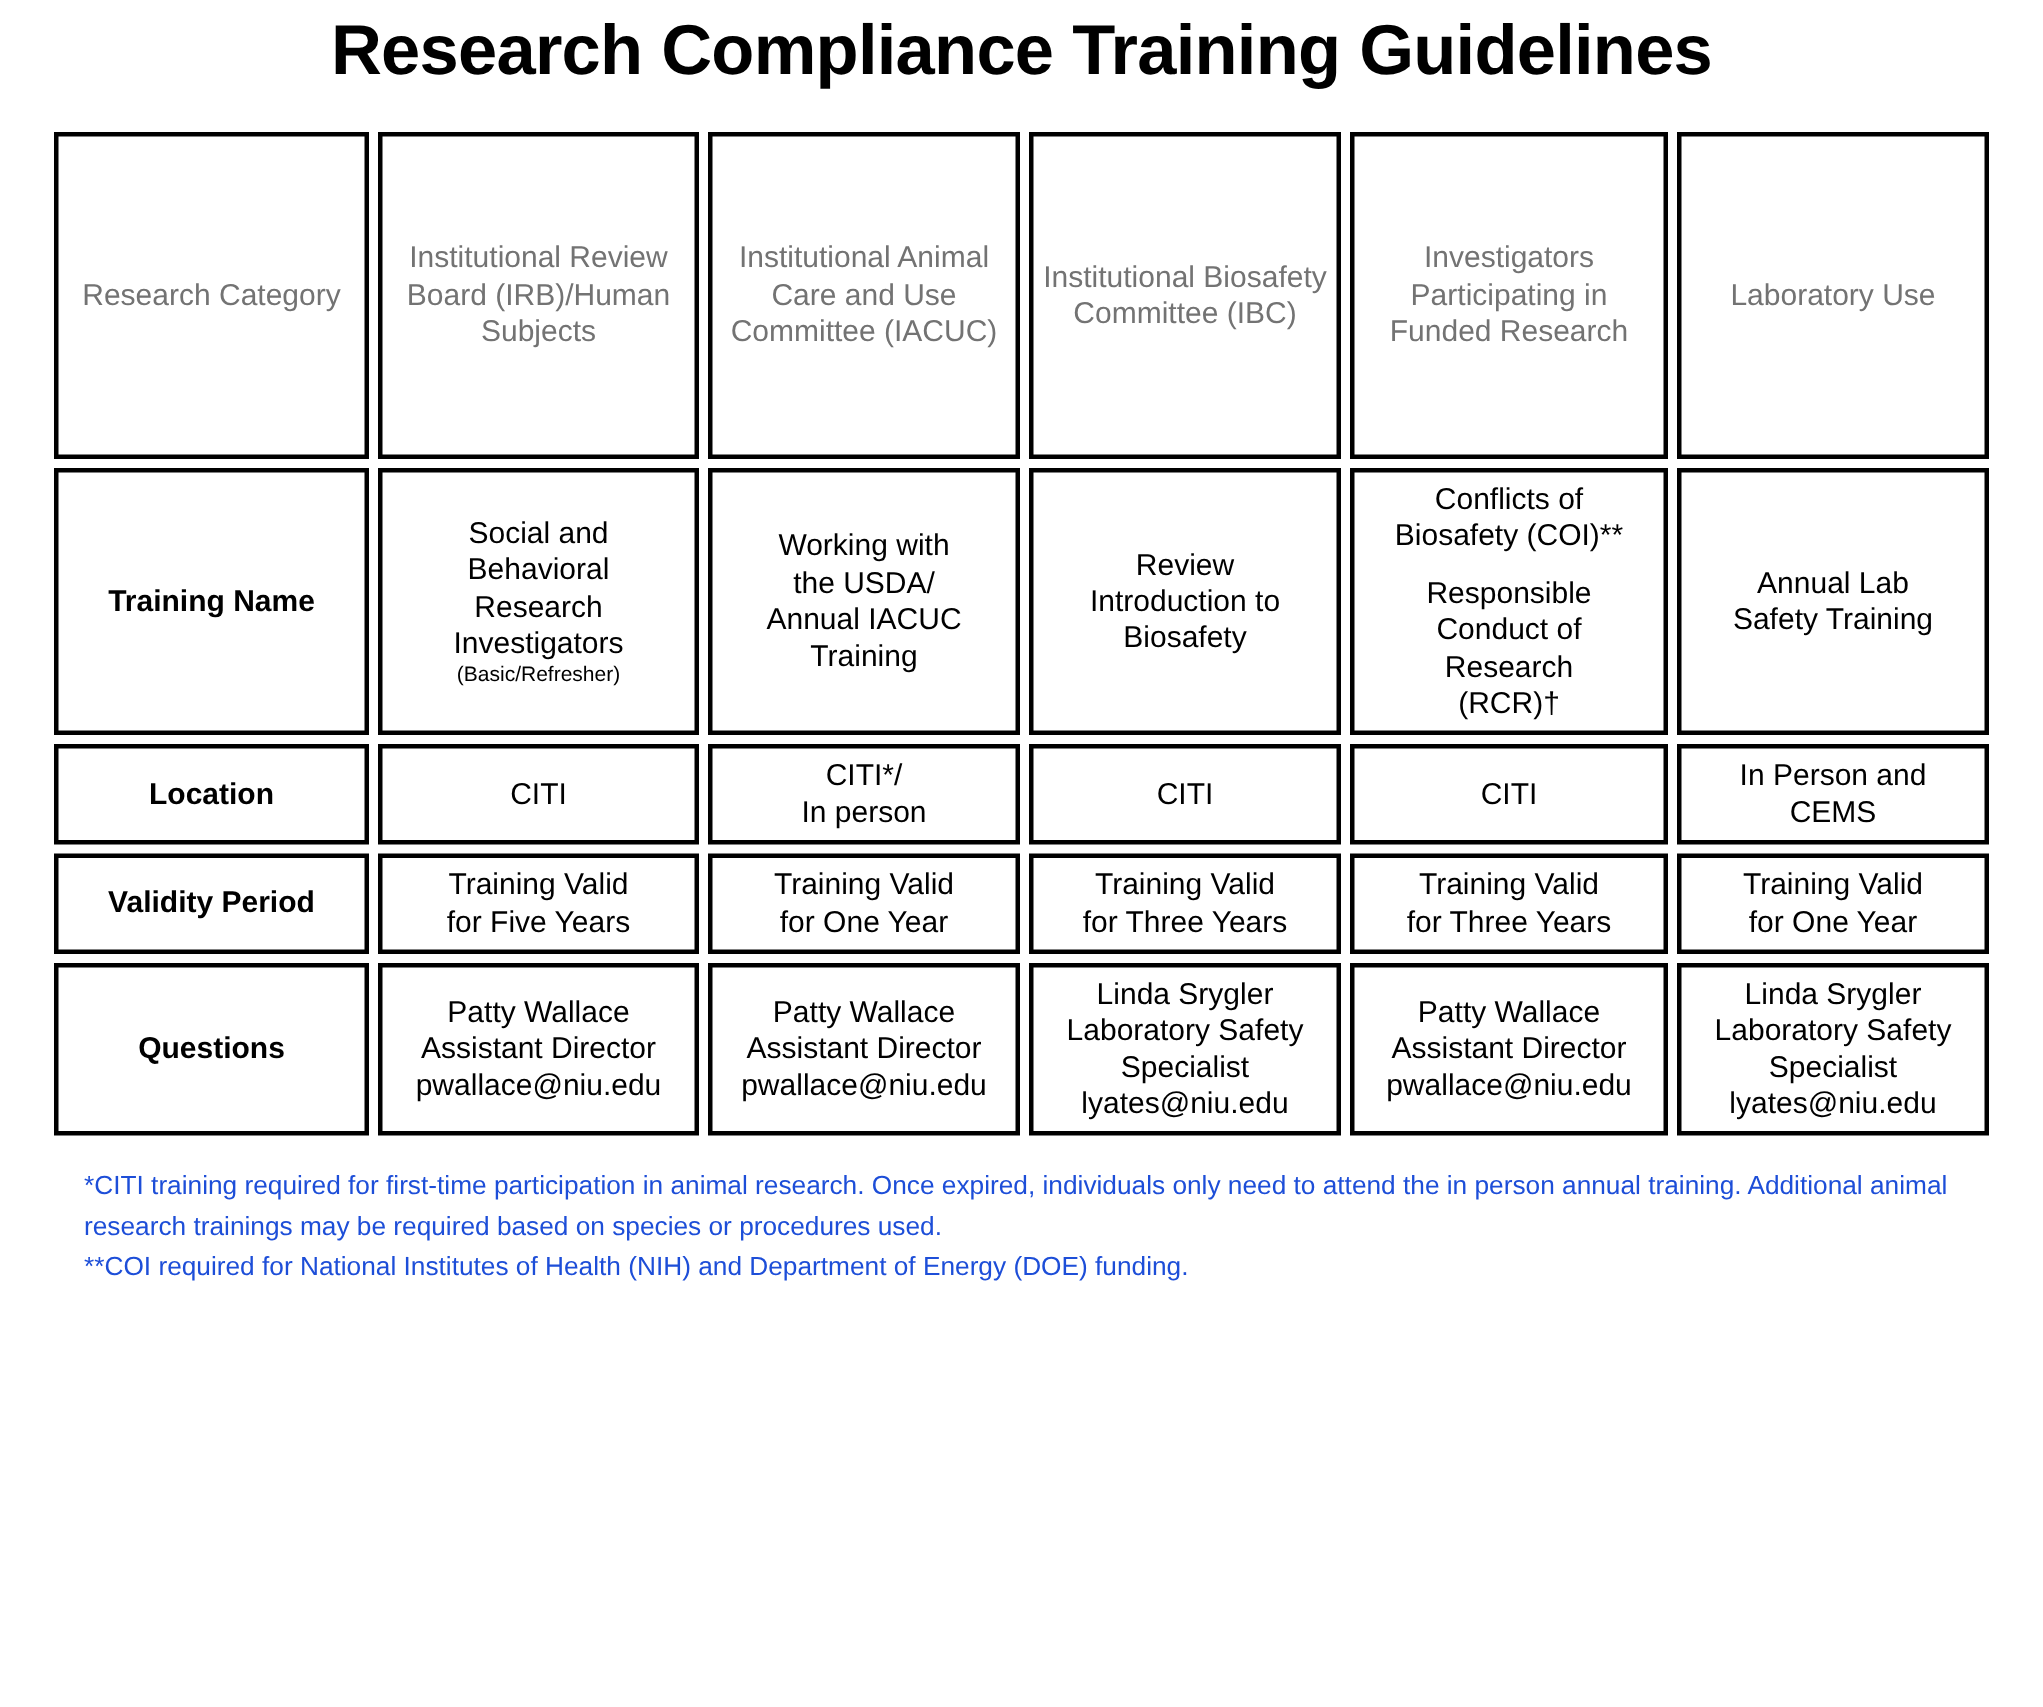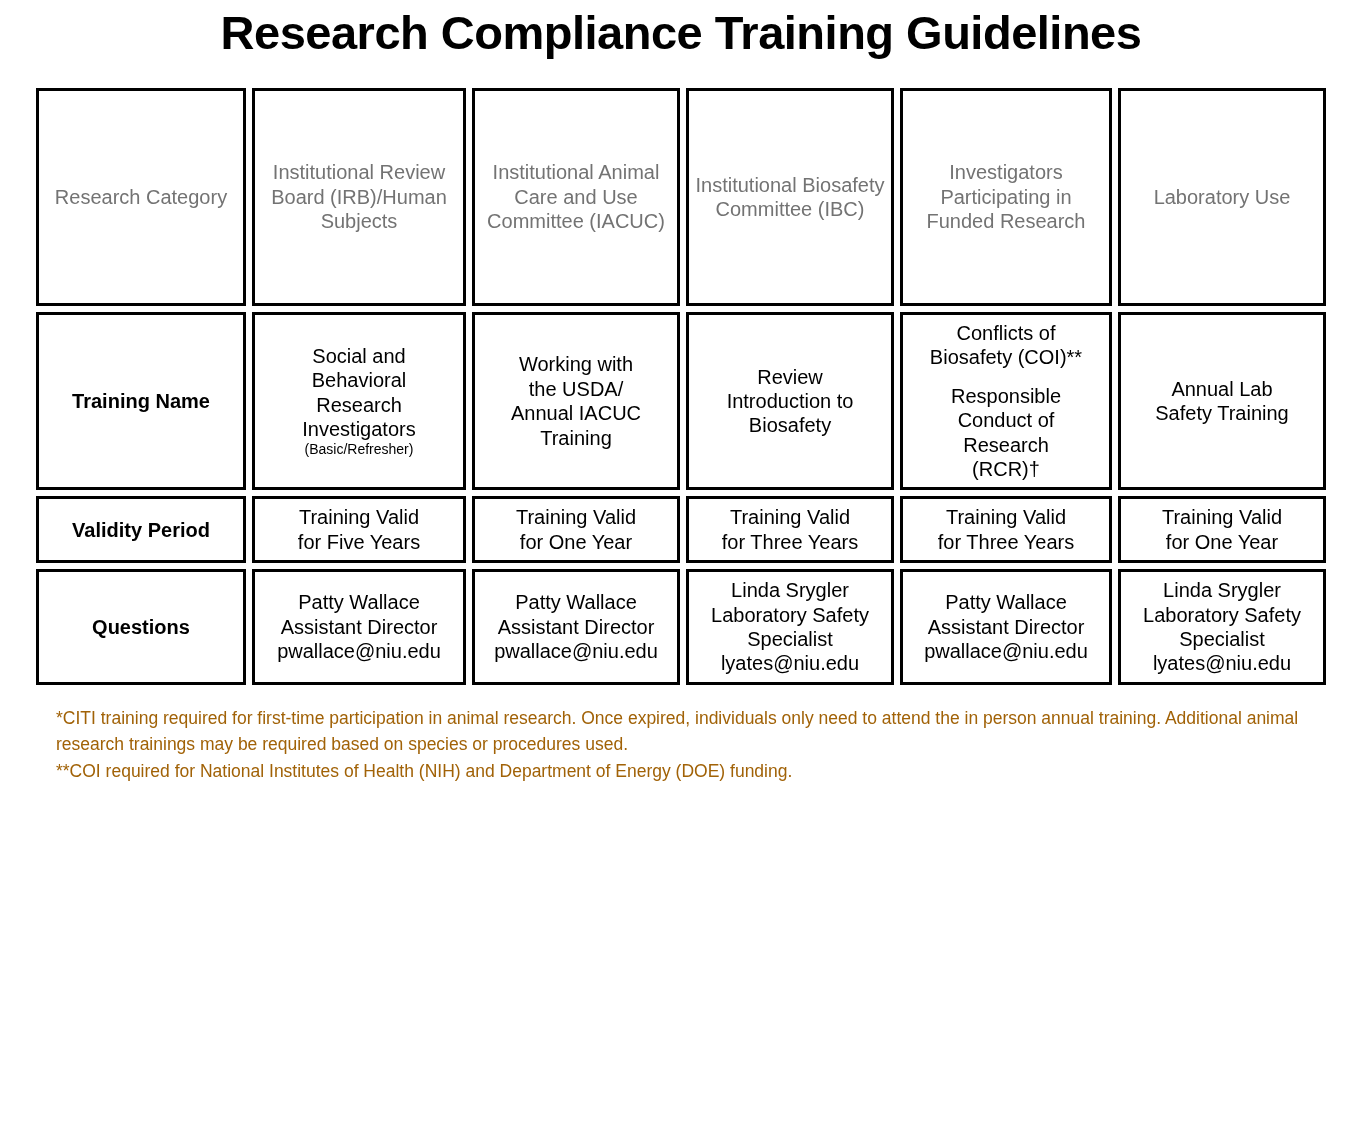--- a/index.html
+++ b/index.html
@@ -70,21 +70,21 @@
 
   .cell-line { display: block; }
   .small { font-size: 14px; }
   .gap { display: block; height: 14px; }
 
   .notes {
     width: 1250px;
     margin: 14px auto 0 auto;
     font-size: 17.5px;
     line-height: 1.52;
-    color: #a16207;
+    color: #1d4ed8;
   }
   .notes p {
     margin: 0;
   }
 </style>
 </head>
 <body>
 
 <div class="page">
 
@@ -137,20 +137,40 @@
           <span class="cell-line">Conduct of</span>
           <span class="cell-line">Research</span>
           <span class="cell-line">(RCR)†</span>
         </td>
         <td>
           <span class="cell-line">Annual Lab</span>
           <span class="cell-line">Safety Training</span>
         </td>
       </tr>
 
+      <tr>
+        <td class="rowlbl">Location</td>
+        <td>
+          <span class="cell-line">CITI</span>
+        </td>
+        <td>
+          <span class="cell-line">CITI*/</span>
+          <span class="cell-line">In person</span>
+        </td>
+        <td>
+          <span class="cell-line">CITI</span>
+        </td>
+        <td>
+          <span class="cell-line">CITI</span>
+        </td>
+        <td>
+          <span class="cell-line">In Person and</span>
+          <span class="cell-line">CEMS</span>
+        </td>
+      </tr>
 
       <tr>
         <td class="rowlbl">
           <span class="cell-line">Validity Period</span>
         </td>
         <td>
           <span class="cell-line">Training Valid</span>
           <span class="cell-line">for Five Years</span>
         </td>
         <td>

